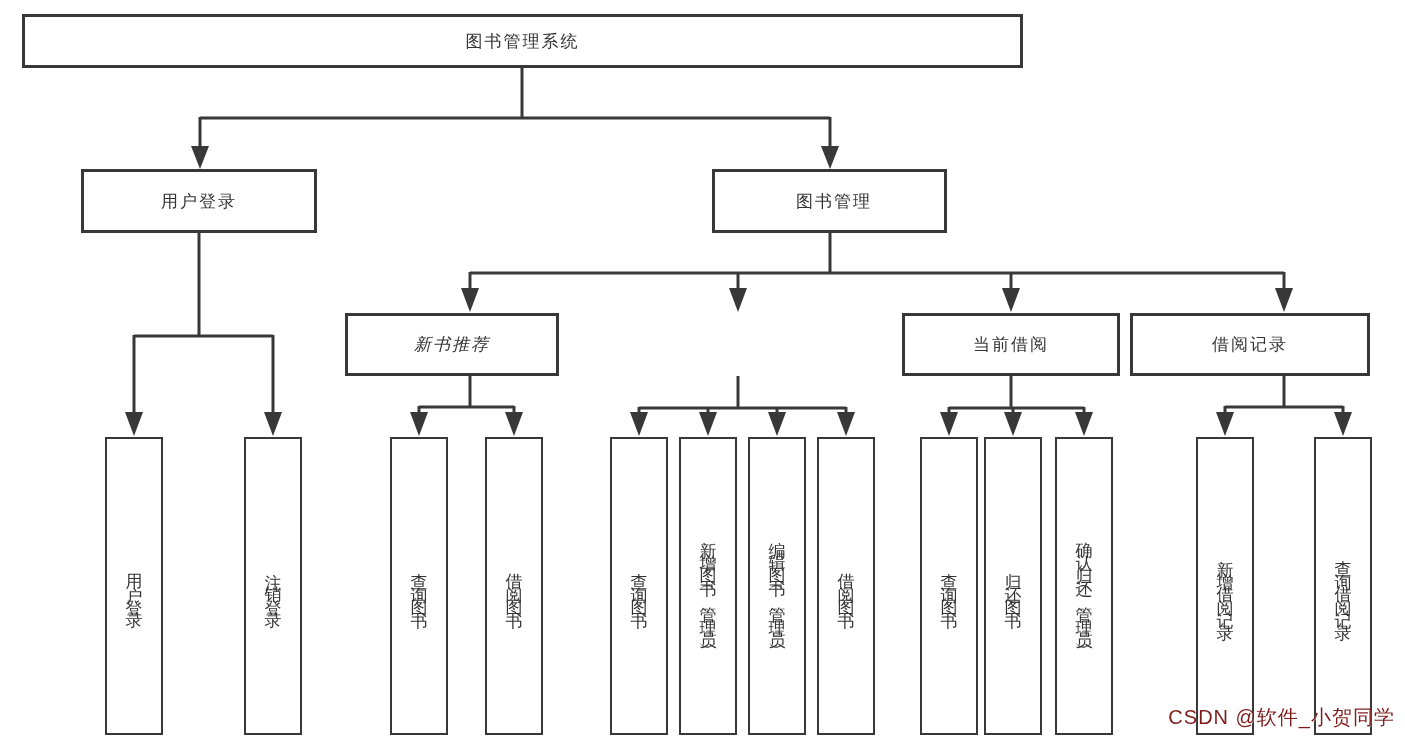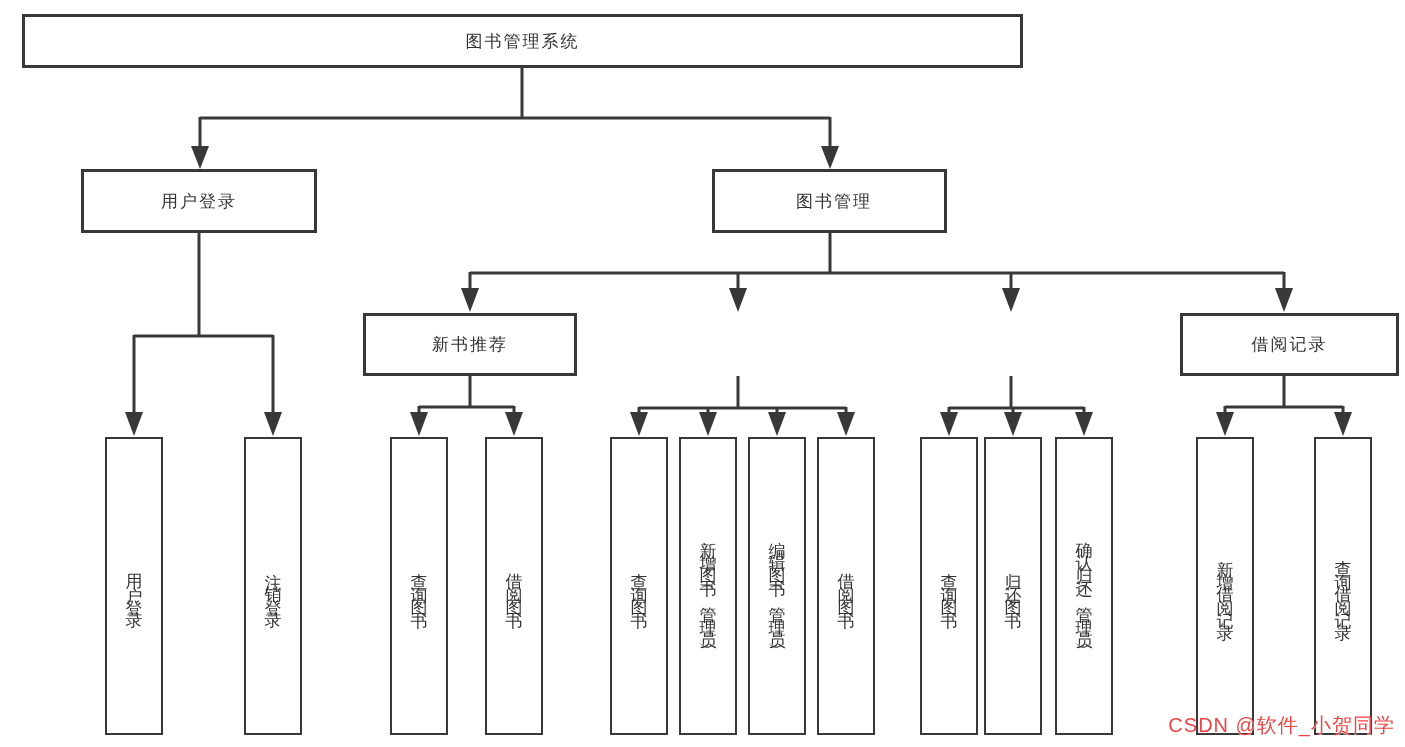--- a/index.html
+++ b/index.html
@@ -25,23 +25,23 @@
   .leaf{
     border-width:2px;
     writing-mode:vertical-rl;
     text-orientation:mixed;
     letter-spacing:13px;
     font-size:17px;
     line-height:1;
   }
   #watermark{
     position:absolute;
-    right:10px;bottom:8px;
+    right:10px;bottom:16px;
     font-size:20px;
-    color:#ef4444;
+    color:#7f1d1d;
     letter-spacing:1px;
     text-shadow:0 1px 1px rgba(255,255,255,.8);
   }
 </style>
 </head>
 <body>
 
 <div id="canvas">
 
   <svg id="connector-layer" viewBox="0 0 1405 747" xmlns="http://www.w3.org/2000/svg">
@@ -106,22 +106,23 @@
       <path d="M1343,406 V414" fill="none"></path>
       <polygon points="1334,412 1352,412 1343,436" stroke="none"></polygon>
     </g>
   </svg>
 
   <div class="box" style="left:22px;top:14px;width:1001px;height:54px;">图书管理系统</div>
 
   <div class="box" style="left:81px;top:169px;width:236px;height:64px;">用户登录</div>
   <div class="box" style="left:712px;top:169px;width:235px;height:64px;padding-left:9px;">图书管理</div>
 
-  <div class="box" style="left:363px;top:313px;width:214px;height:63px;">新书推荐</div>
-  <div class="box" style="left:1180px;top:313px;width:219px;height:63px;">借阅记录</div>
+  <div class="box" style="left:345px;top:313px;width:214px;height:63px;font-style:italic;">新书推荐</div>
+  <div class="box" style="left:902px;top:313px;width:218px;height:63px;">当前借阅</div>
+  <div class="box" style="left:1130px;top:313px;width:240px;height:63px;">借阅记录</div>
 
   <div class="box leaf" style="left:105px;top:437px;width:58px;height:298px;">用户登录</div>
   <div class="box leaf" style="left:244px;top:437px;width:58px;height:298px;">注销登录</div>
 
   <div class="box leaf" style="left:390px;top:437px;width:58px;height:298px;">查询图书</div>
   <div class="box leaf" style="left:485px;top:437px;width:58px;height:298px;">借阅图书</div>
 
   <div class="box leaf" style="left:610px;top:437px;width:58px;height:298px;">查询图书</div>
   <div class="box leaf" style="left:679px;top:437px;width:58px;height:298px;">新增图书（管理员）</div>
   <div class="box leaf" style="left:748px;top:437px;width:58px;height:298px;">编辑图书（管理员）</div>

